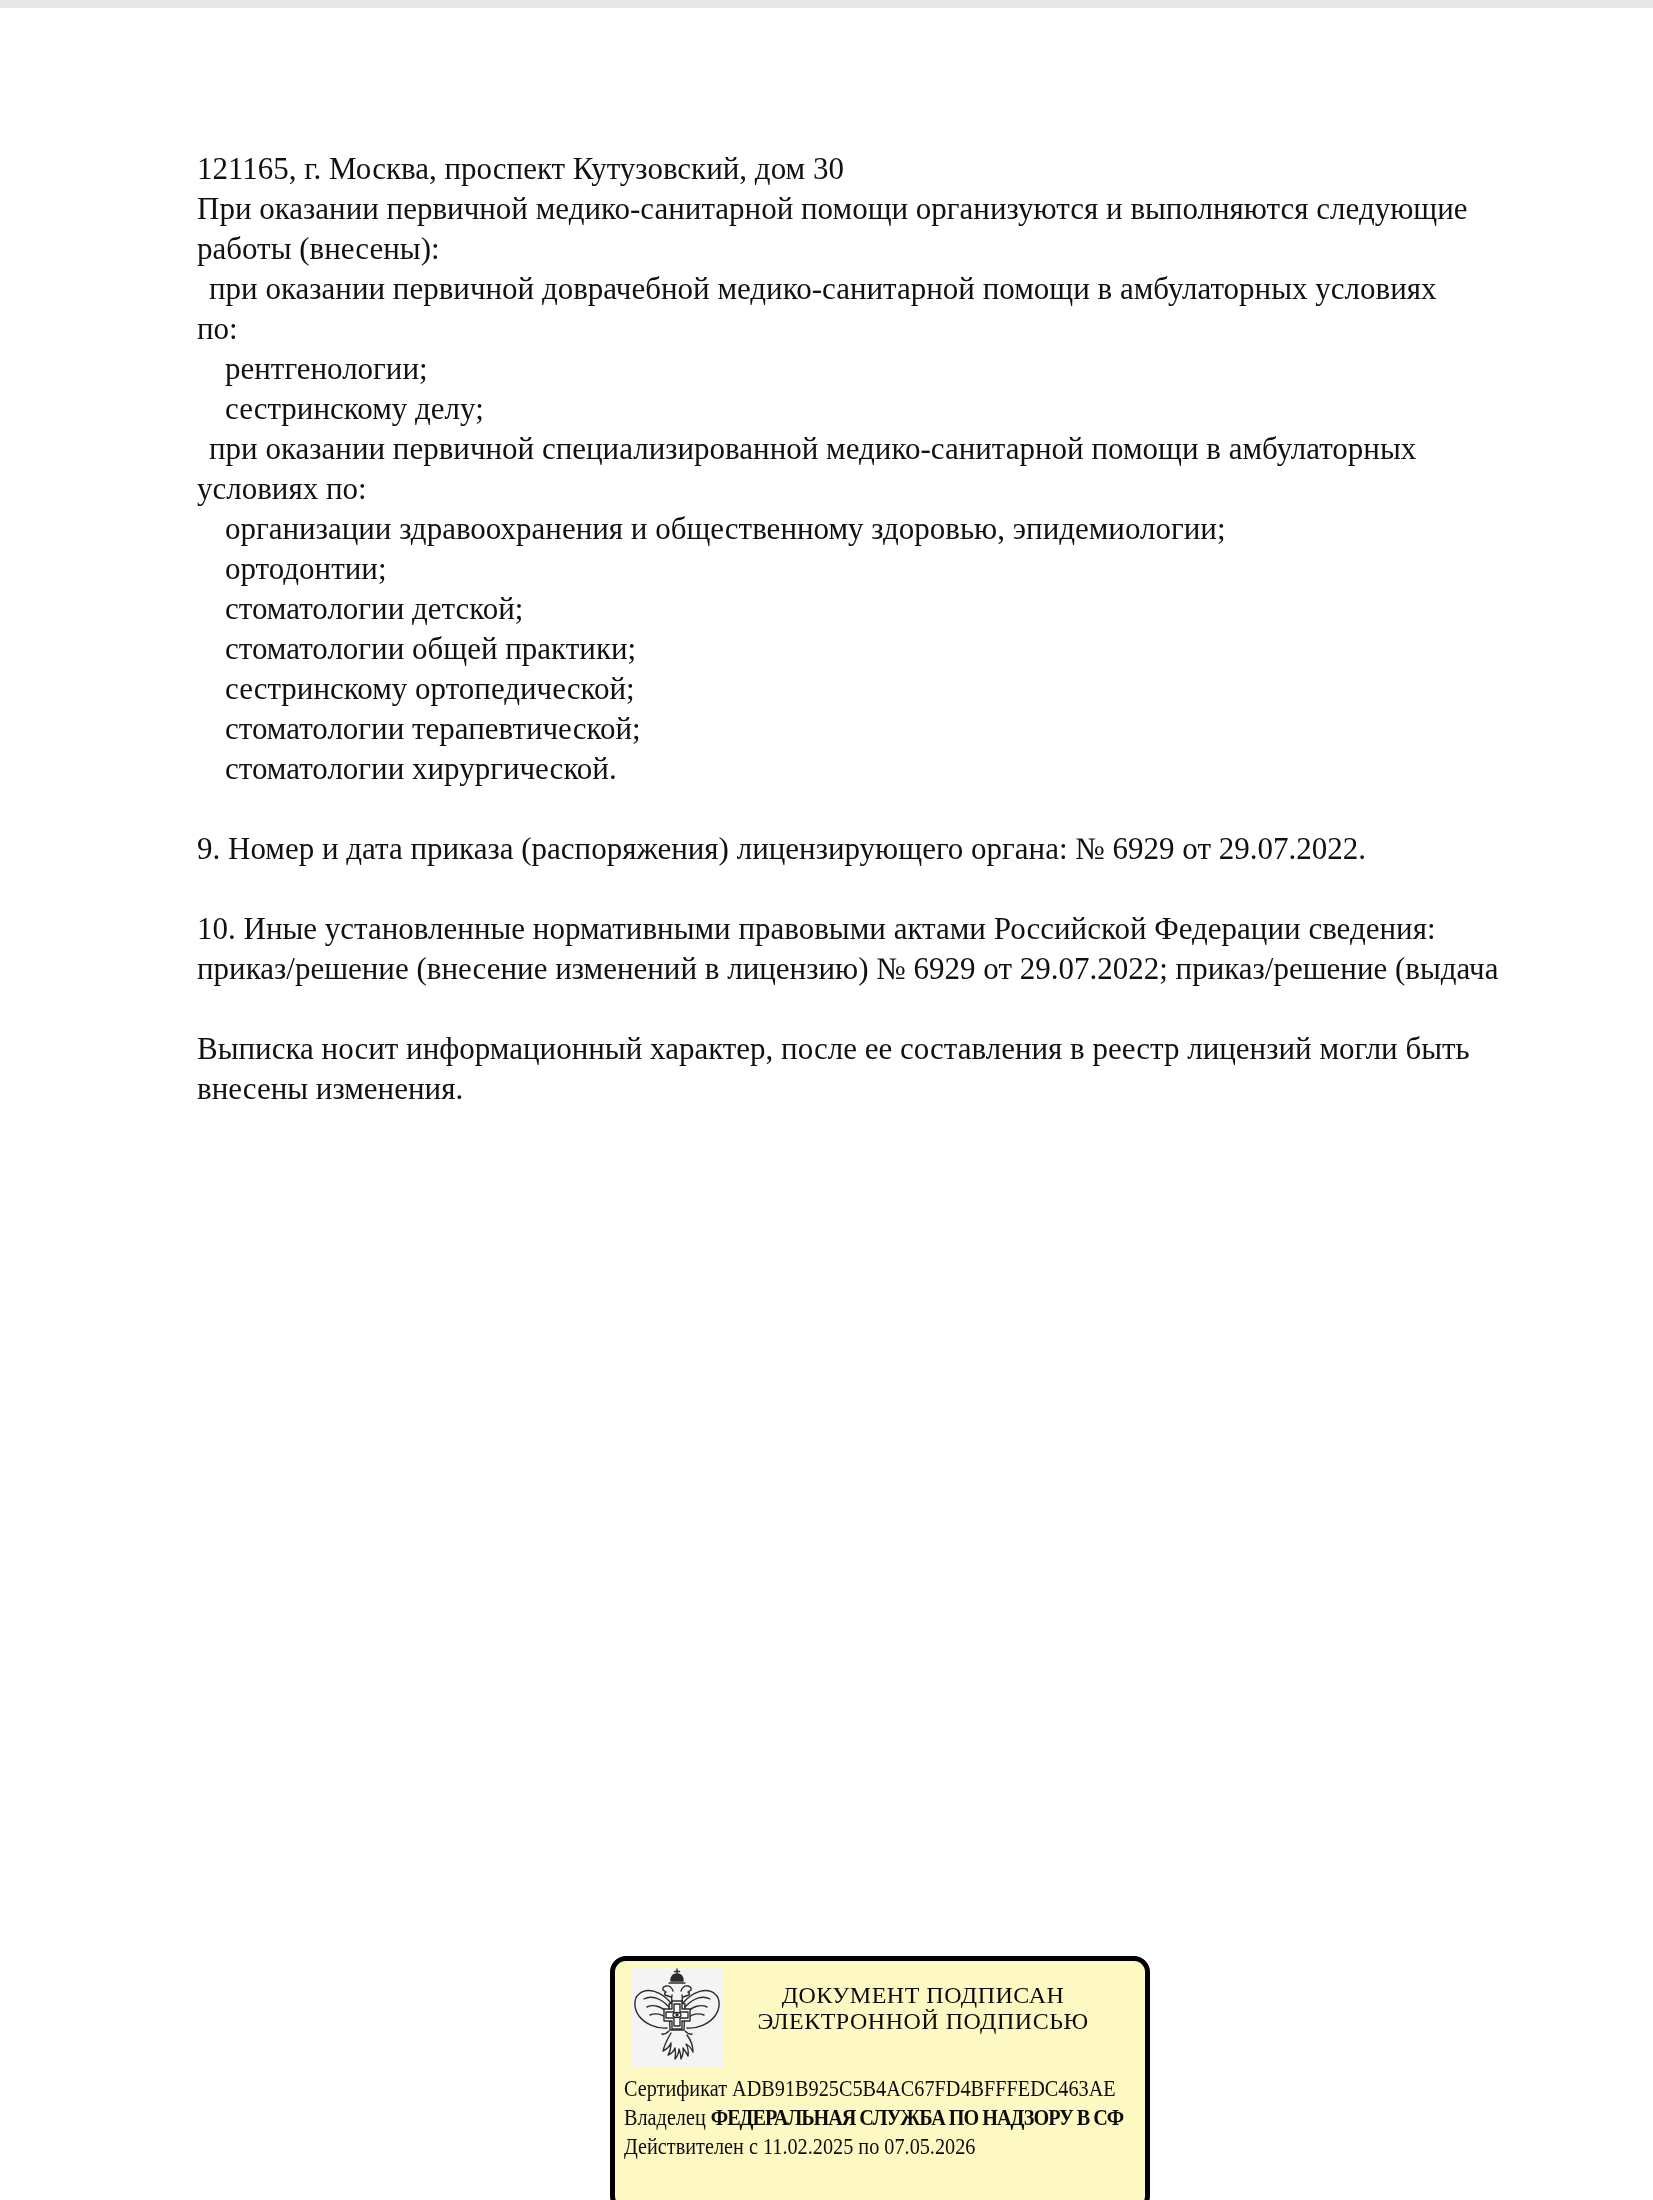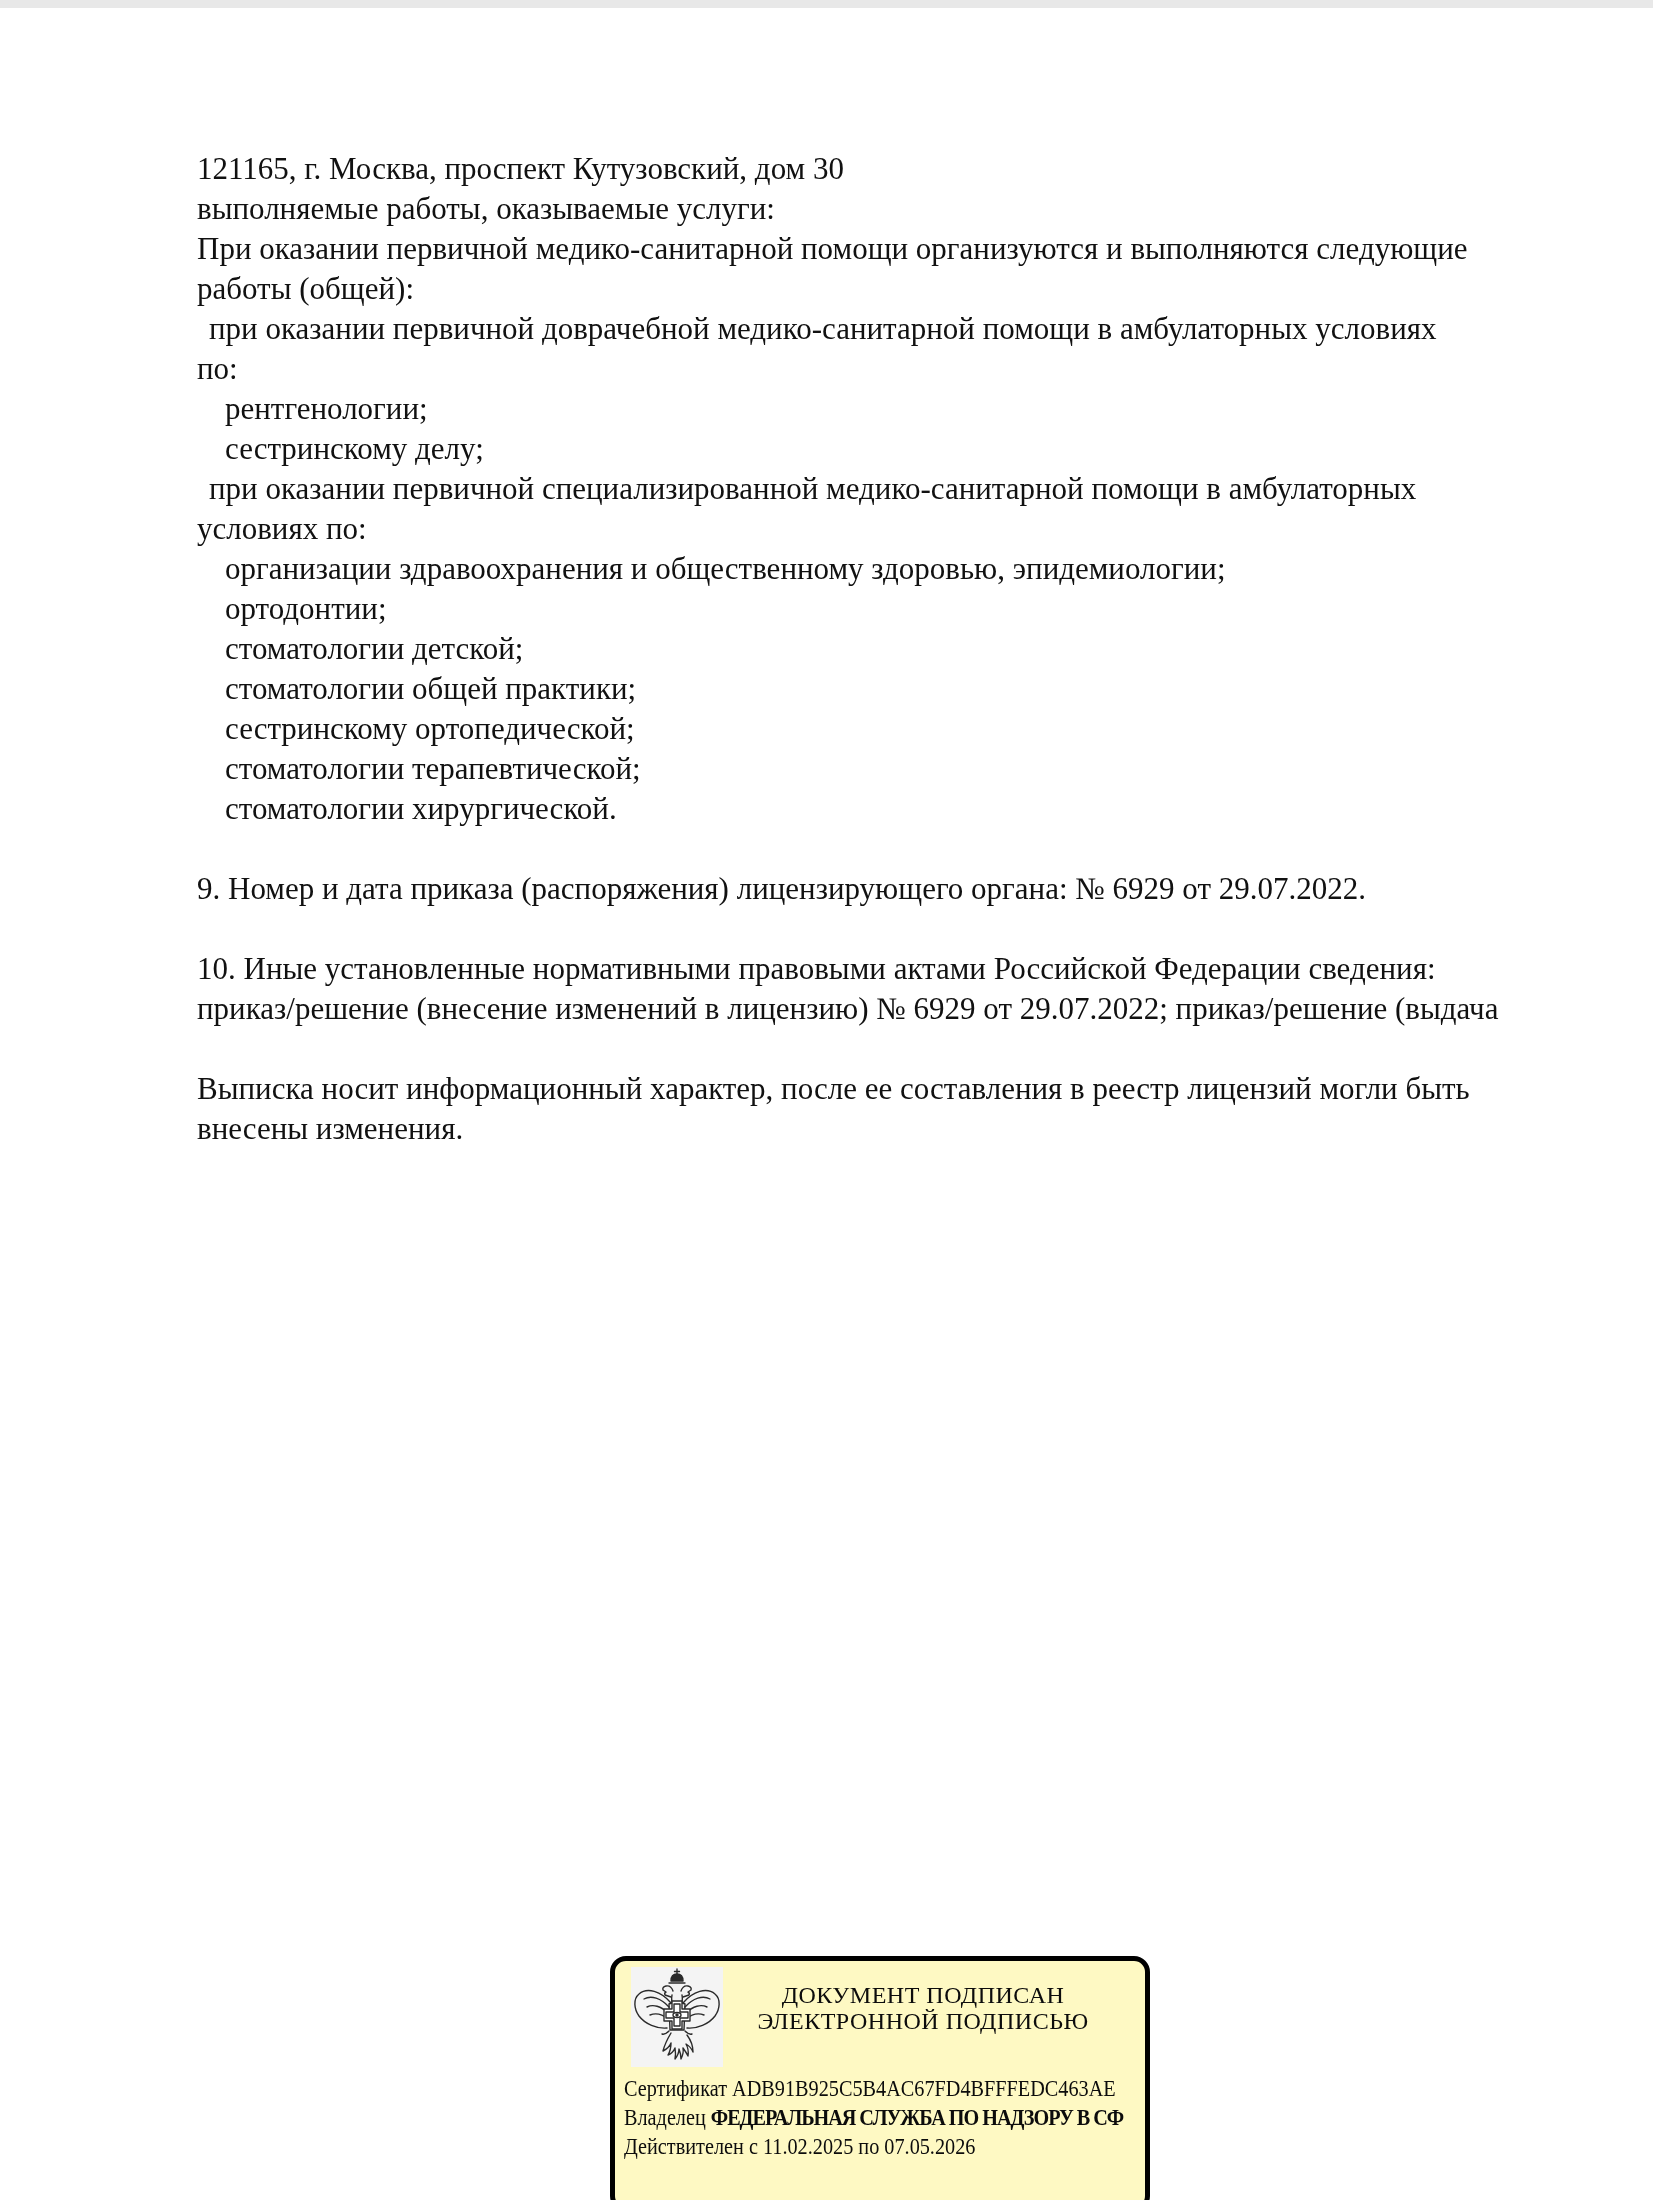--- a/index.html
+++ b/index.html
@@ -67,23 +67,22 @@
     letter-spacing:-1.2px;
   }
 </style>
 </head>
 <body>
 
 <div class="page">
 
   <div class="doc-body" id="doc-body">
       <div class="line indent-0">121165, г. Москва, проспект Кутузовский, дом 30</div>
-      <div class="line indent-0">выполняемые работы, оказываемые услуги:</div>
       <div class="line indent-0">При оказании первичной медико-санитарной помощи организуются и выполняются следующие</div>
-      <div class="line indent-0">работы (общей):</div>
+      <div class="line indent-0">работы (внесены):</div>
       <div class="line indent-1">при оказании первичной доврачебной медико-санитарной помощи в амбулаторных условиях</div>
       <div class="line indent-0">по:</div>
       <div class="line indent-2">рентгенологии;</div>
       <div class="line indent-2">сестринскому делу;</div>
       <div class="line indent-1">при оказании первичной специализированной медико-санитарной помощи в амбулаторных</div>
       <div class="line indent-0">условиях по:</div>
       <div class="line indent-2">организации здравоохранения и общественному здоровью, эпидемиологии;</div>
       <div class="line indent-2">ортодонтии;</div>
       <div class="line indent-2">стоматологии детской;</div>
       <div class="line indent-2">стоматологии общей практики;</div>

